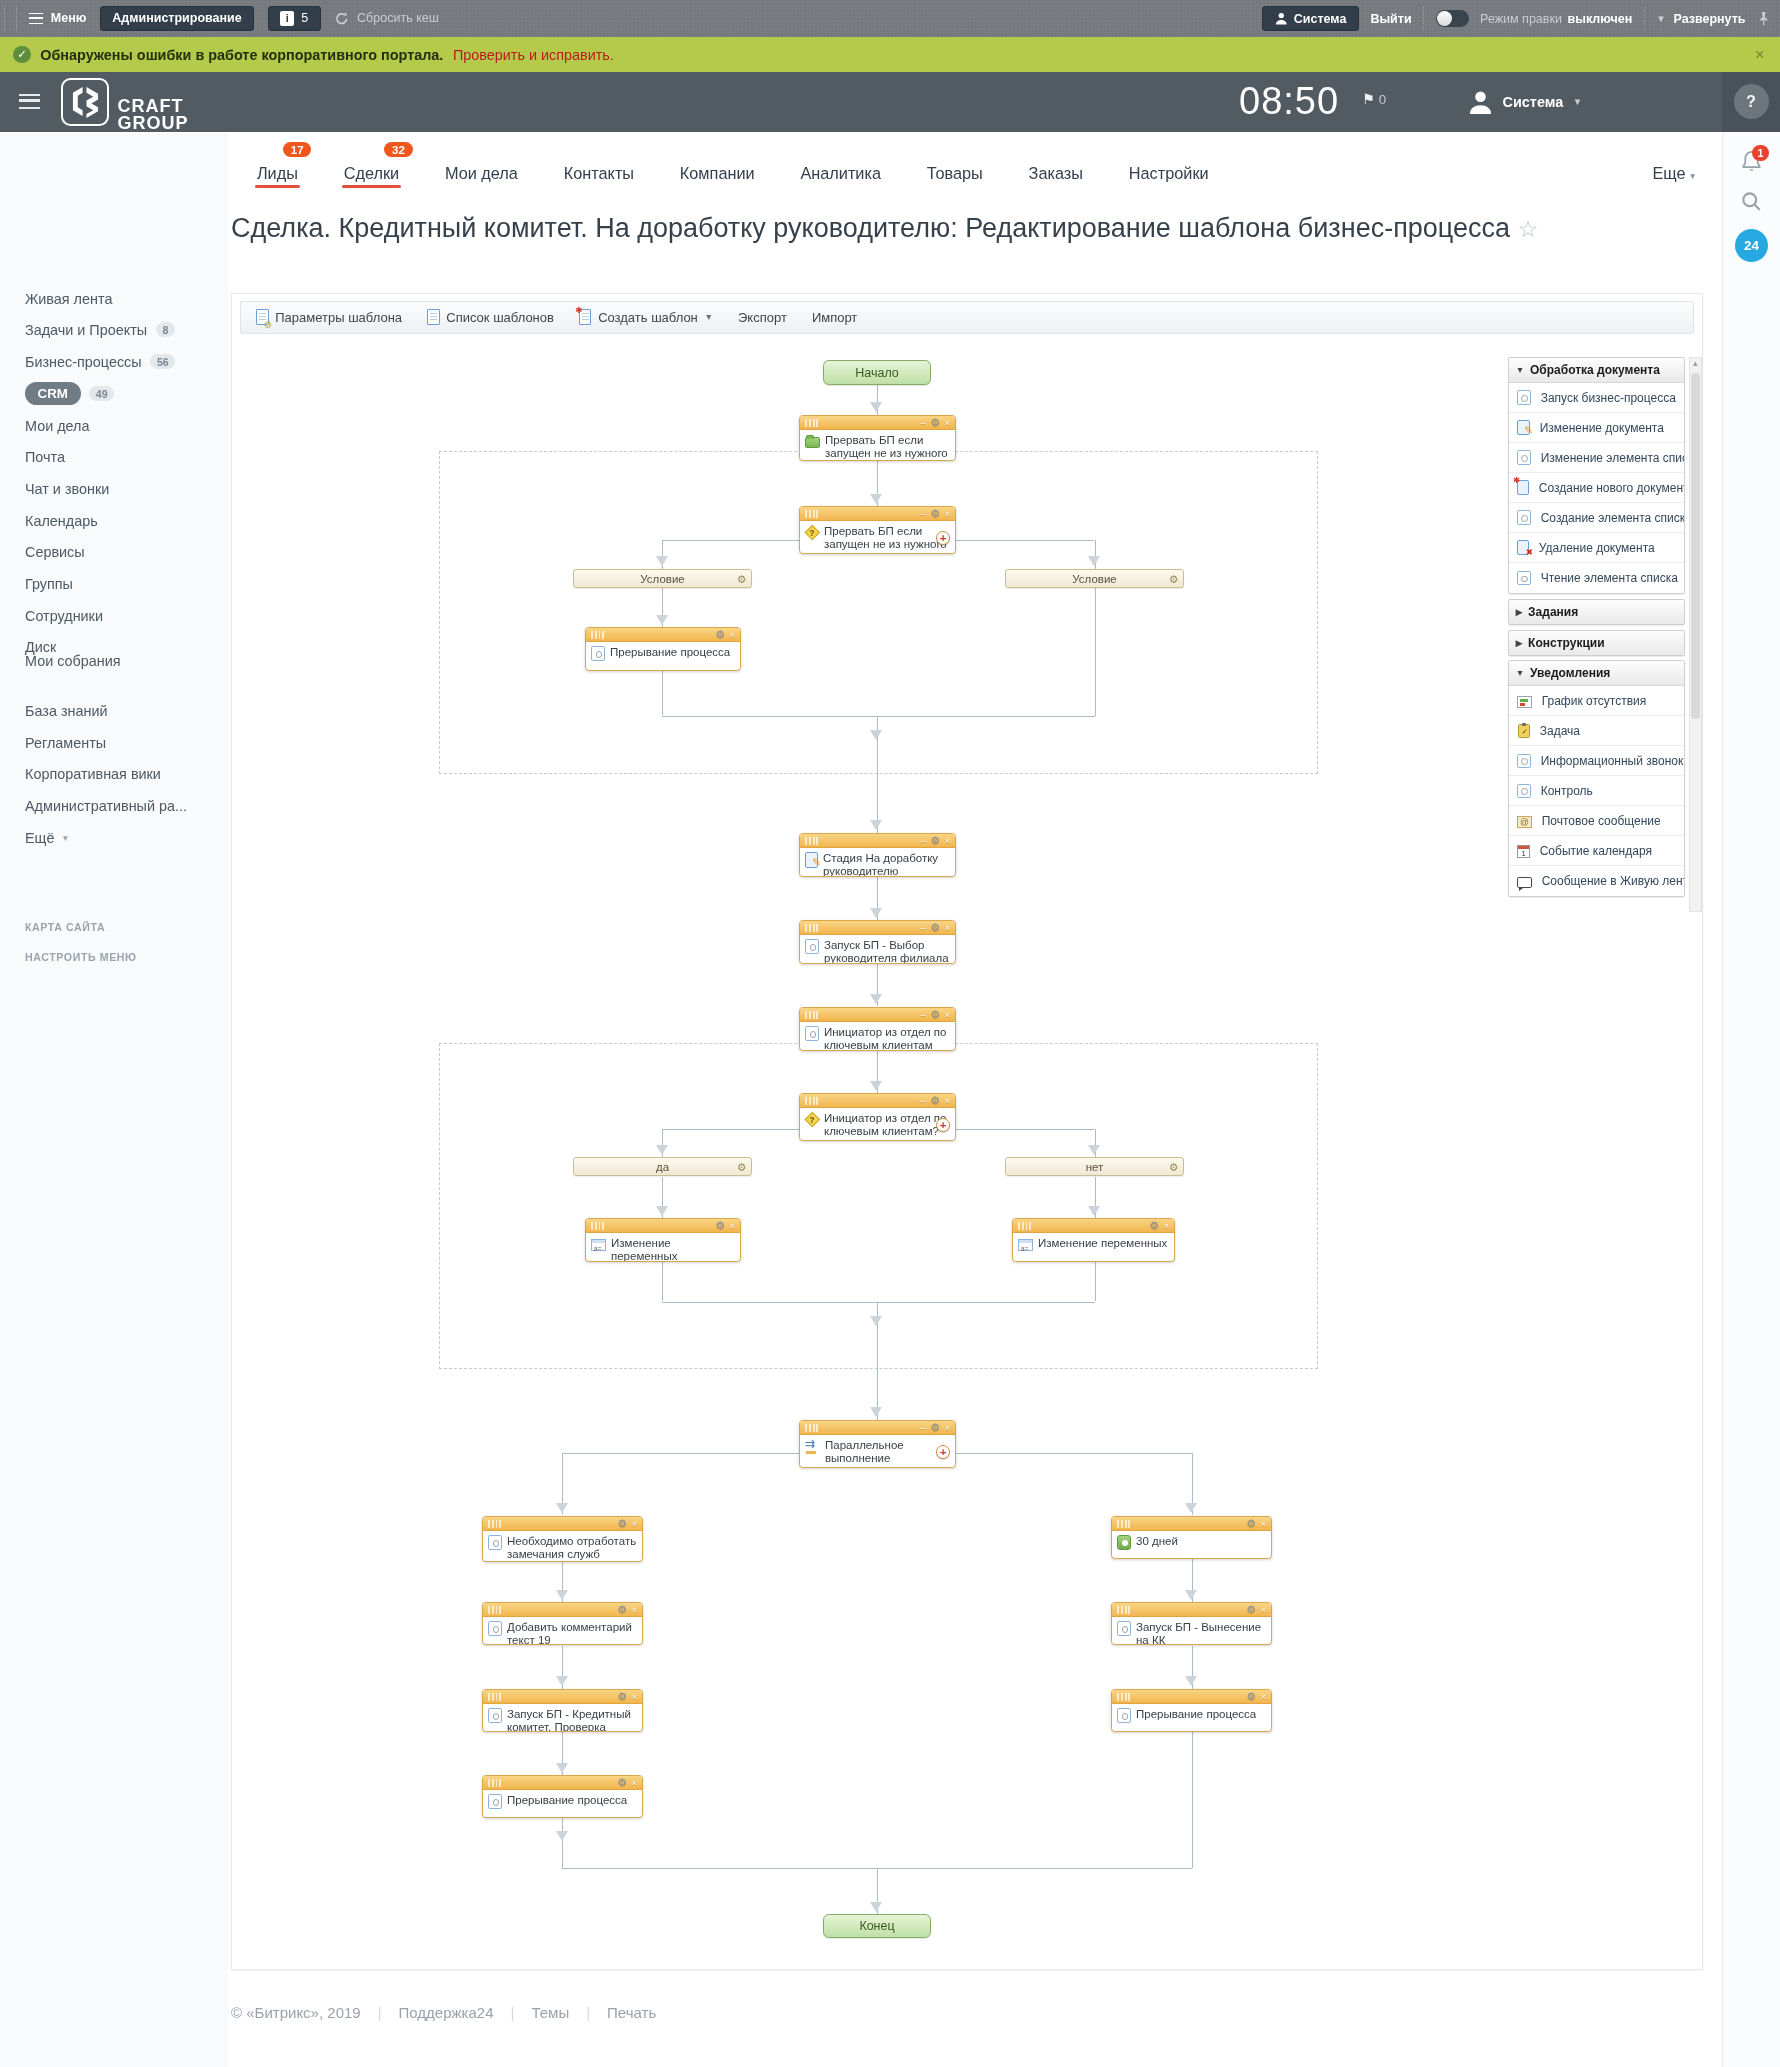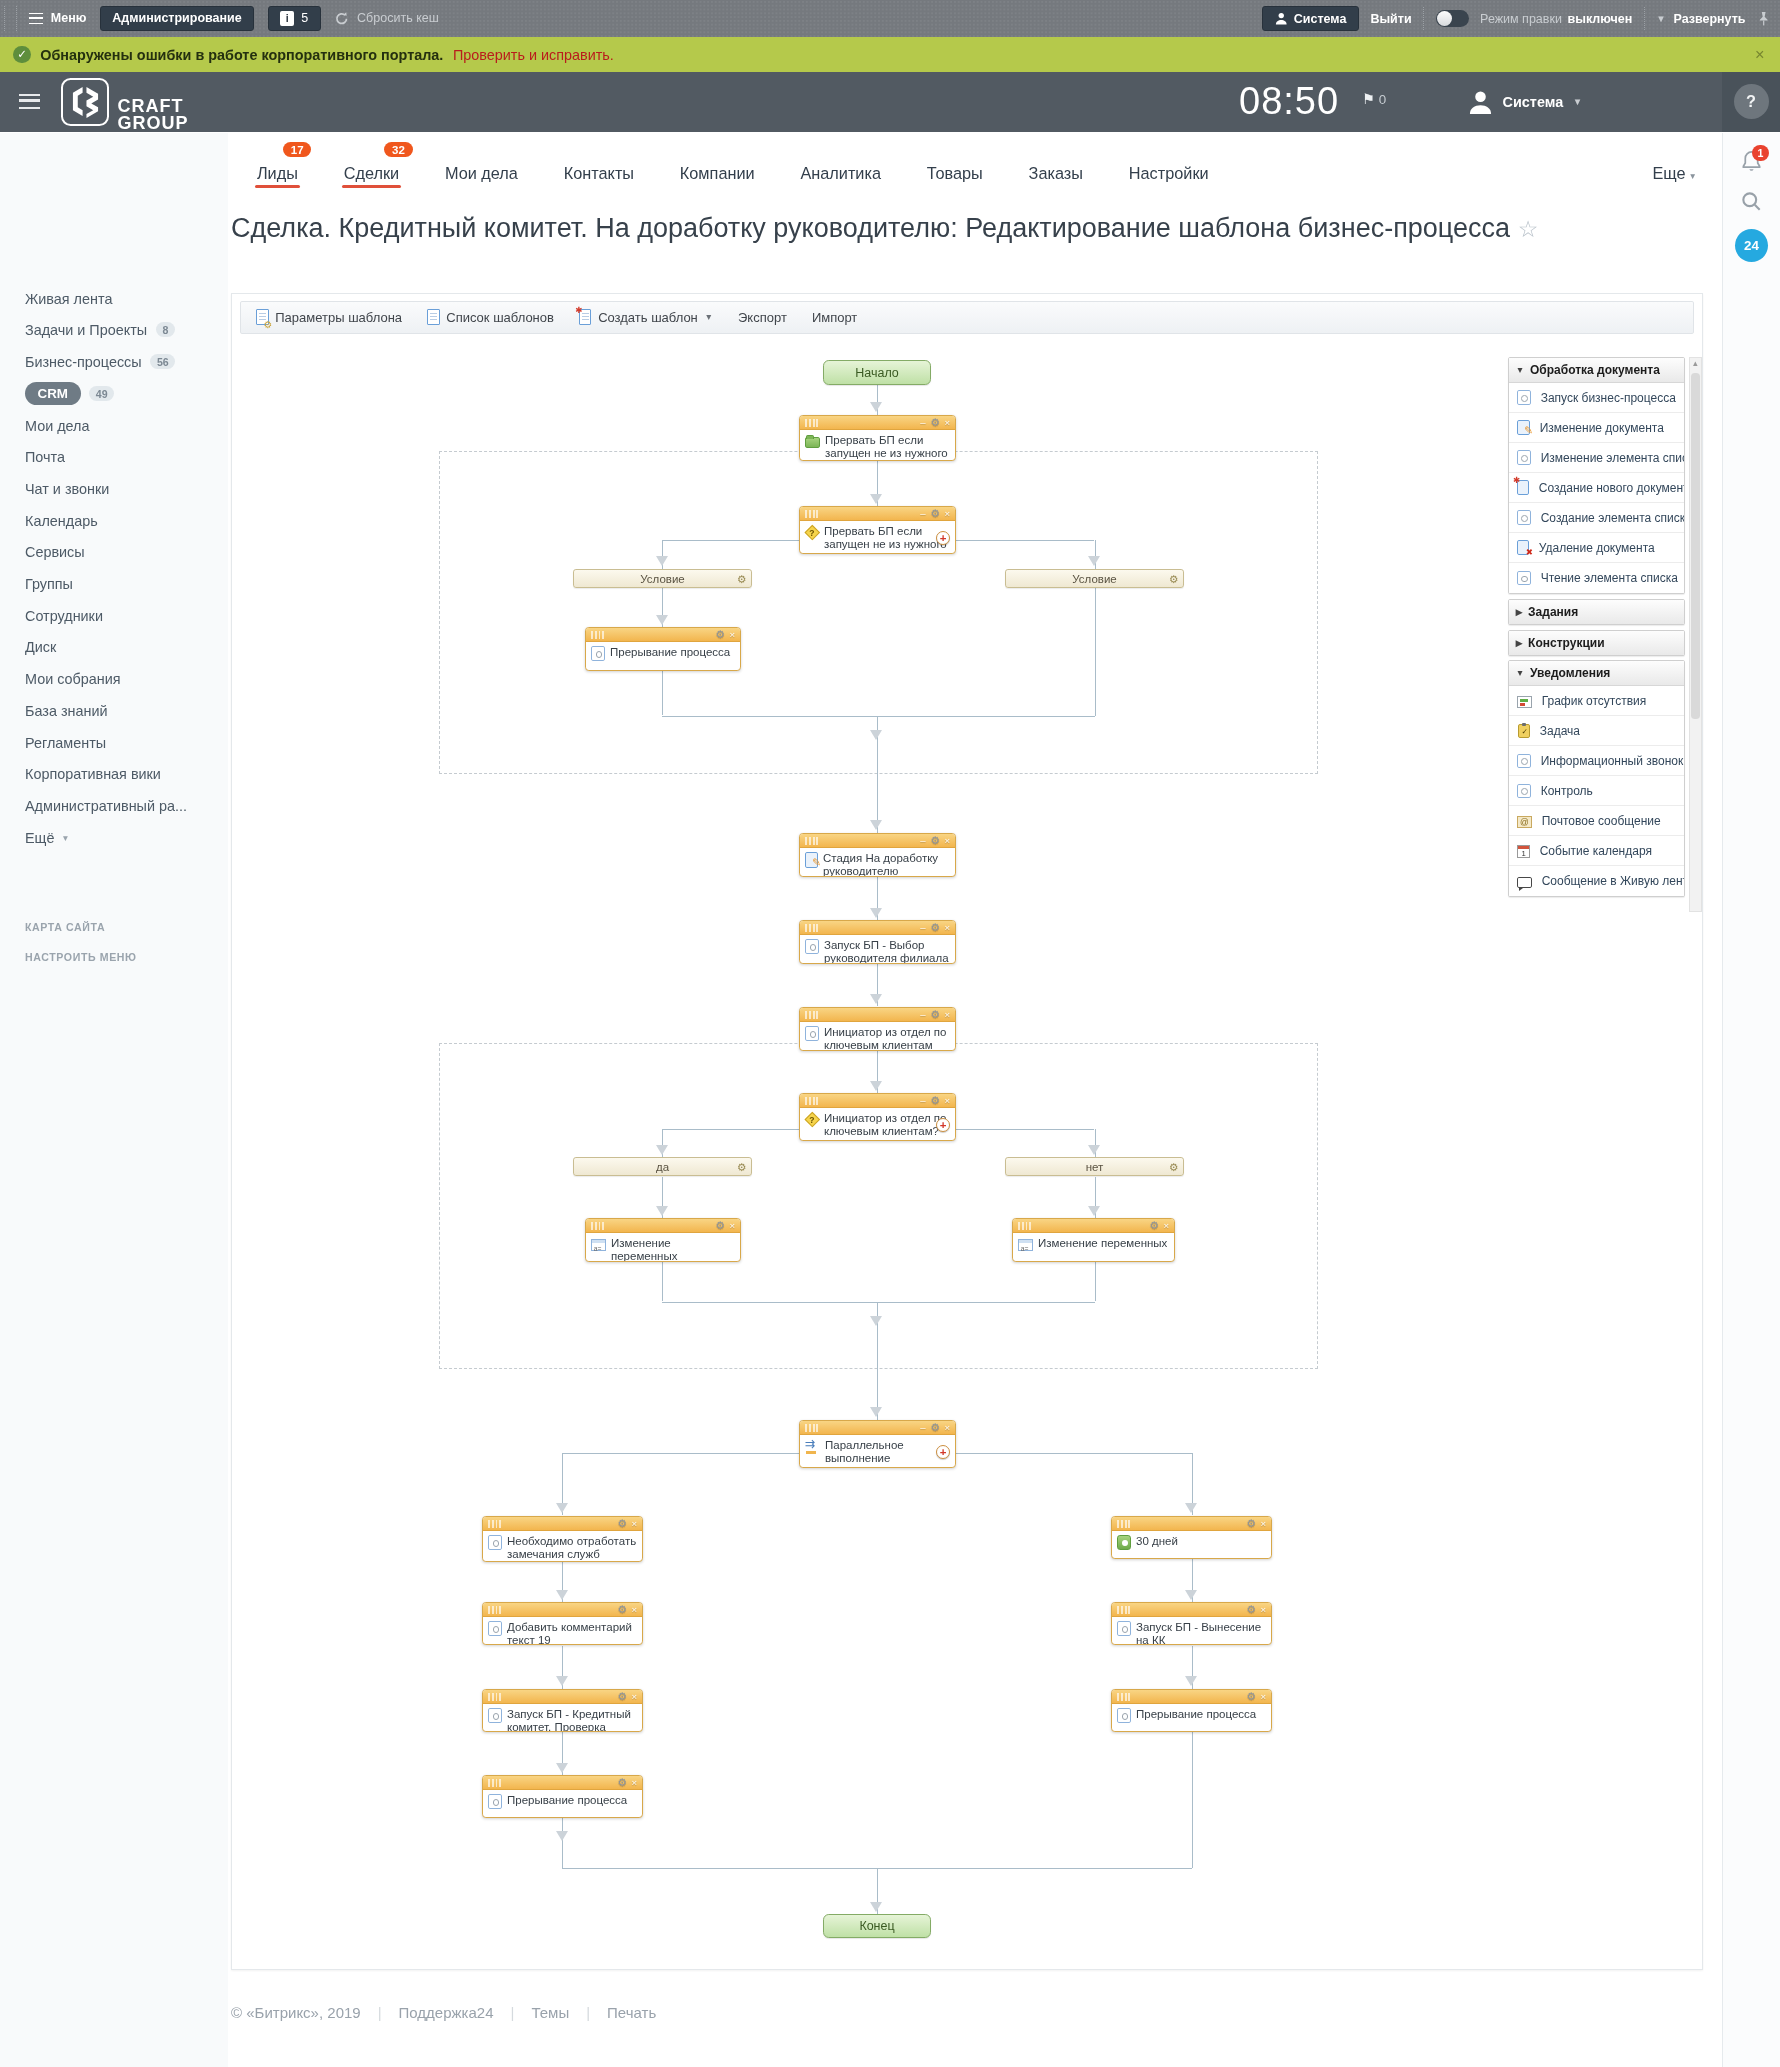--- a/index.html
+++ b/index.html
@@ -300,21 +300,21 @@
         </div>
         <div class="sb-item" style="top: 439px;">
           <span class="sb-label">Группы</span>
         </div>
         <div class="sb-item" style="top: 471px;">
           <span class="sb-label">Сотрудники</span>
         </div>
         <div class="sb-item" style="top: 502px;">
           <span class="sb-label">Диск</span>
         </div>
-        <div class="sb-item" style="top: 534px;">
+        <div class="sb-item" style="top: 516px;">
           <span class="sb-label">Мои собрания</span>
         </div>
         <div class="sb-item" style="top: 566px;">
           <span class="sb-label">База знаний</span>
         </div>
         <div class="sb-item" style="top: 598px;">
           <span class="sb-label">Регламенты</span>
         </div>
         <div class="sb-item" style="top: 629px;">
           <span class="sb-label">Корпоративная вики</span>

